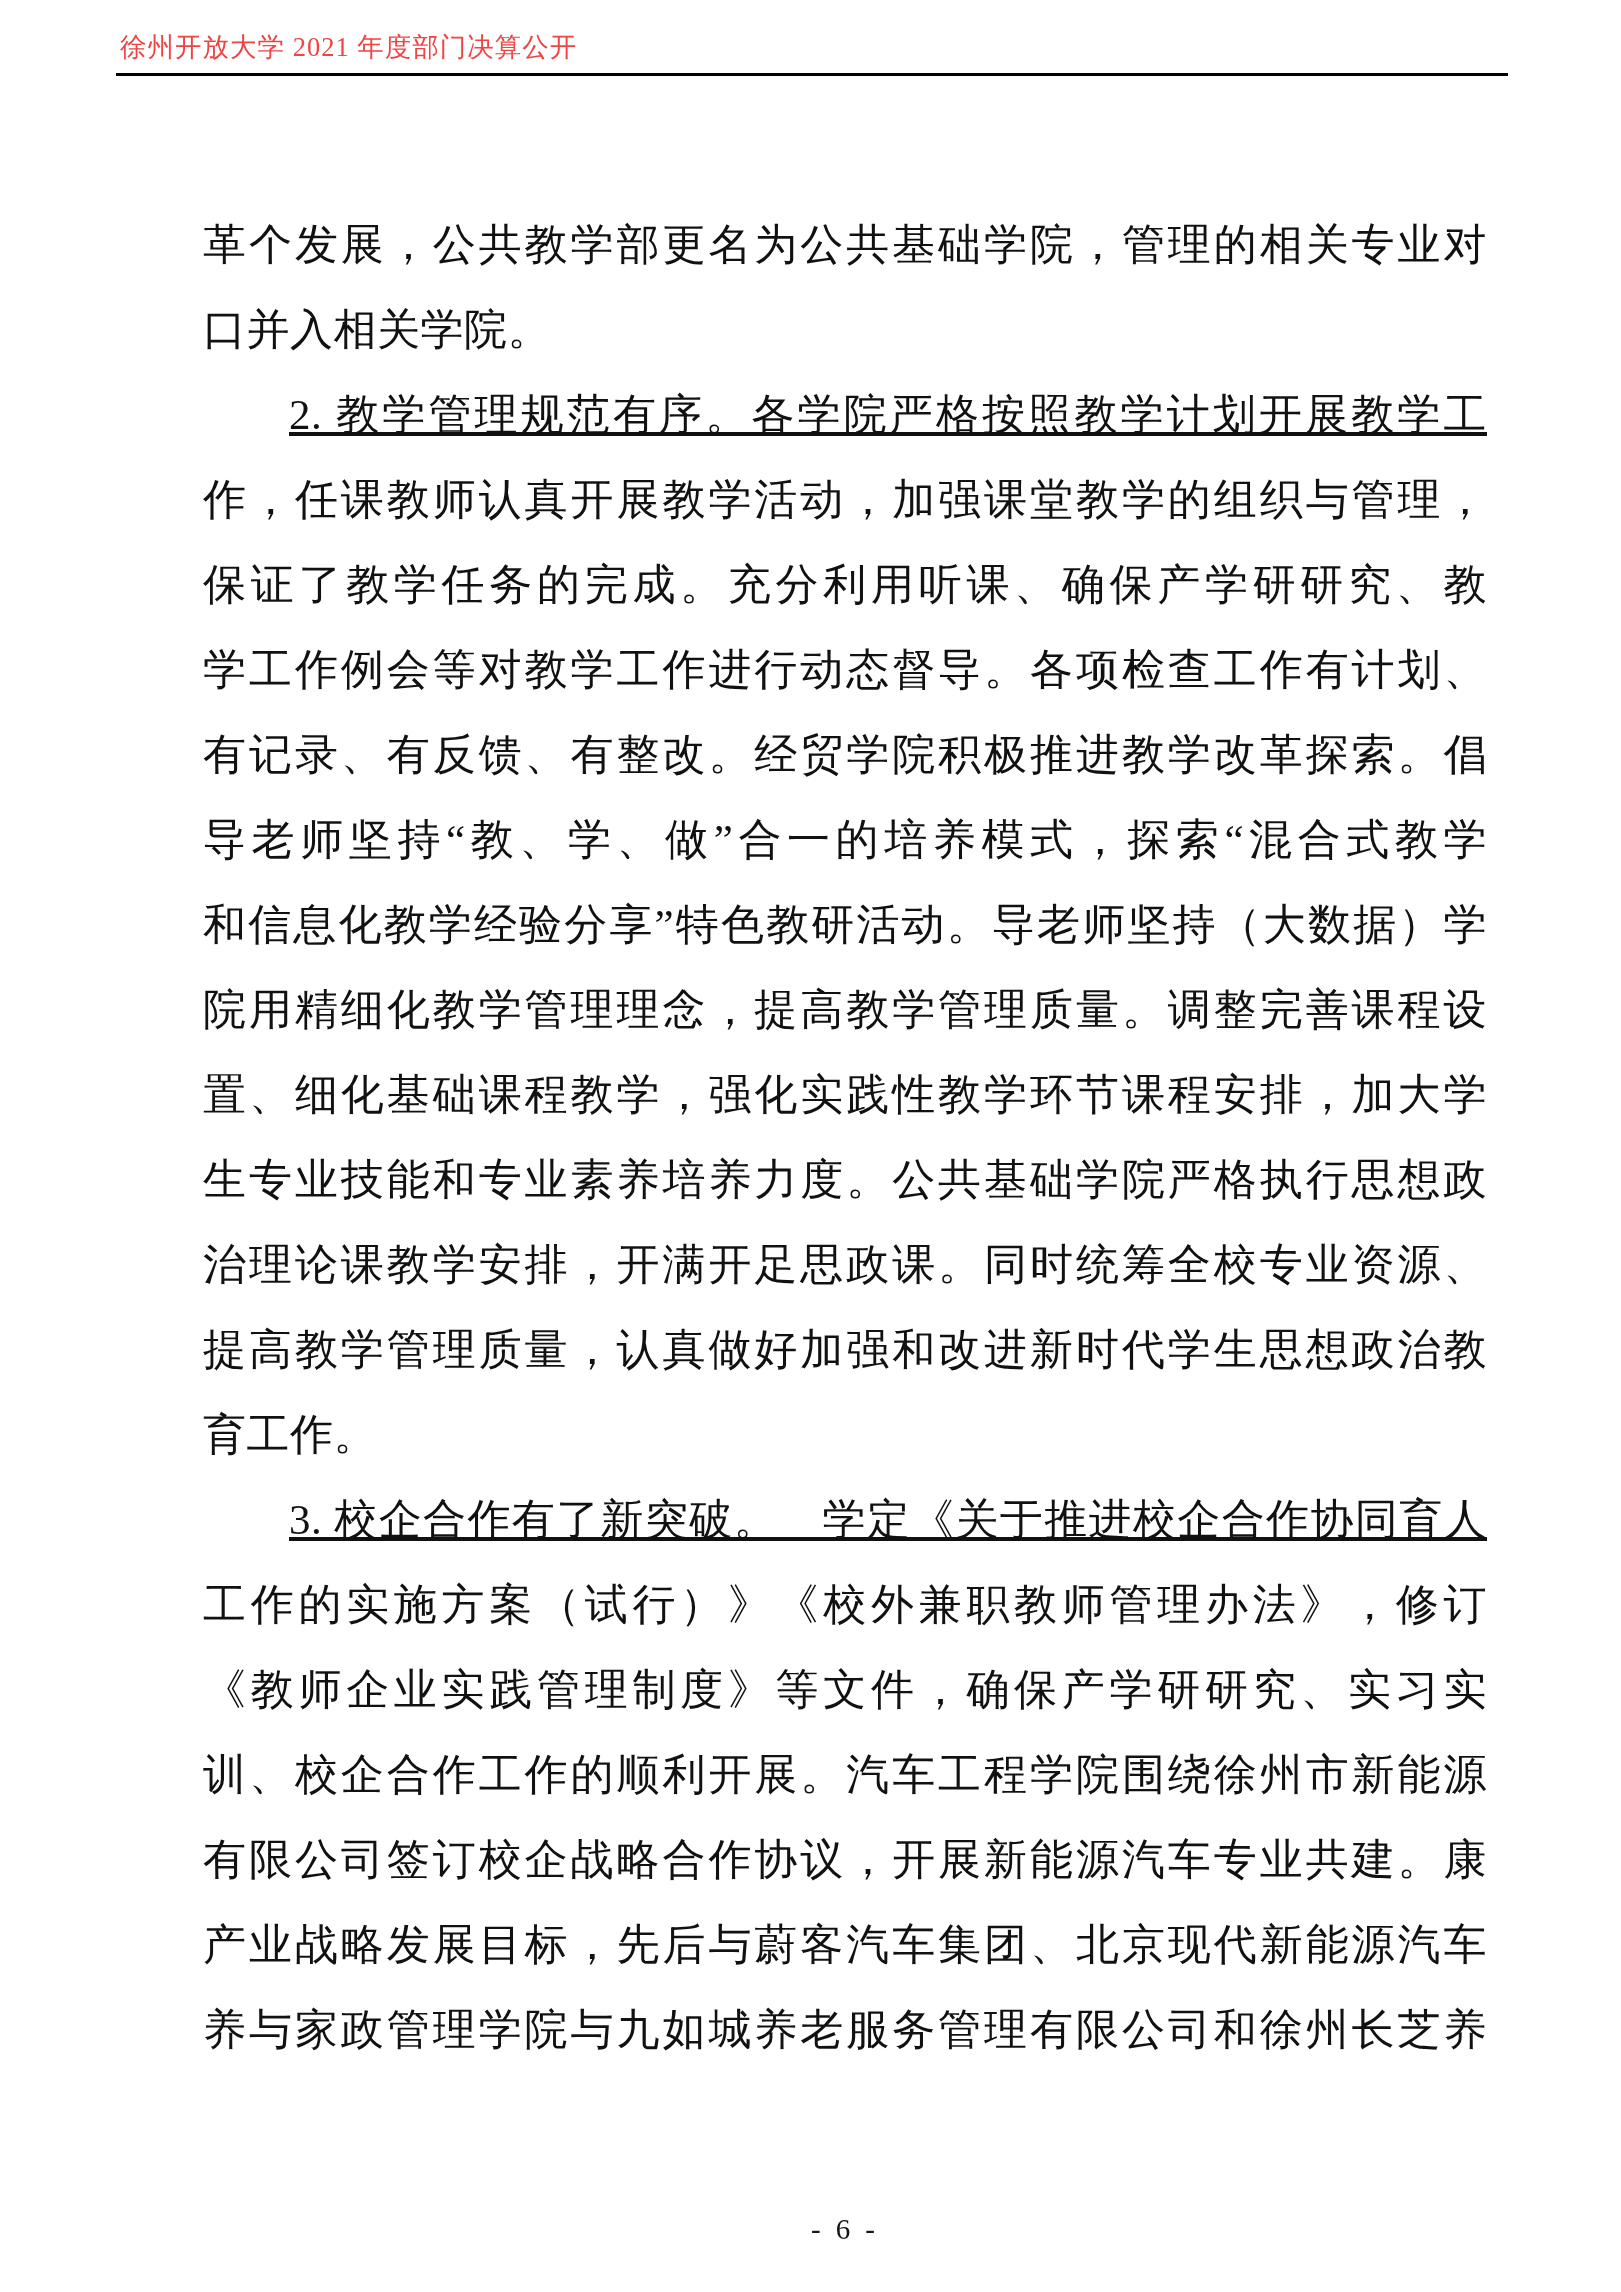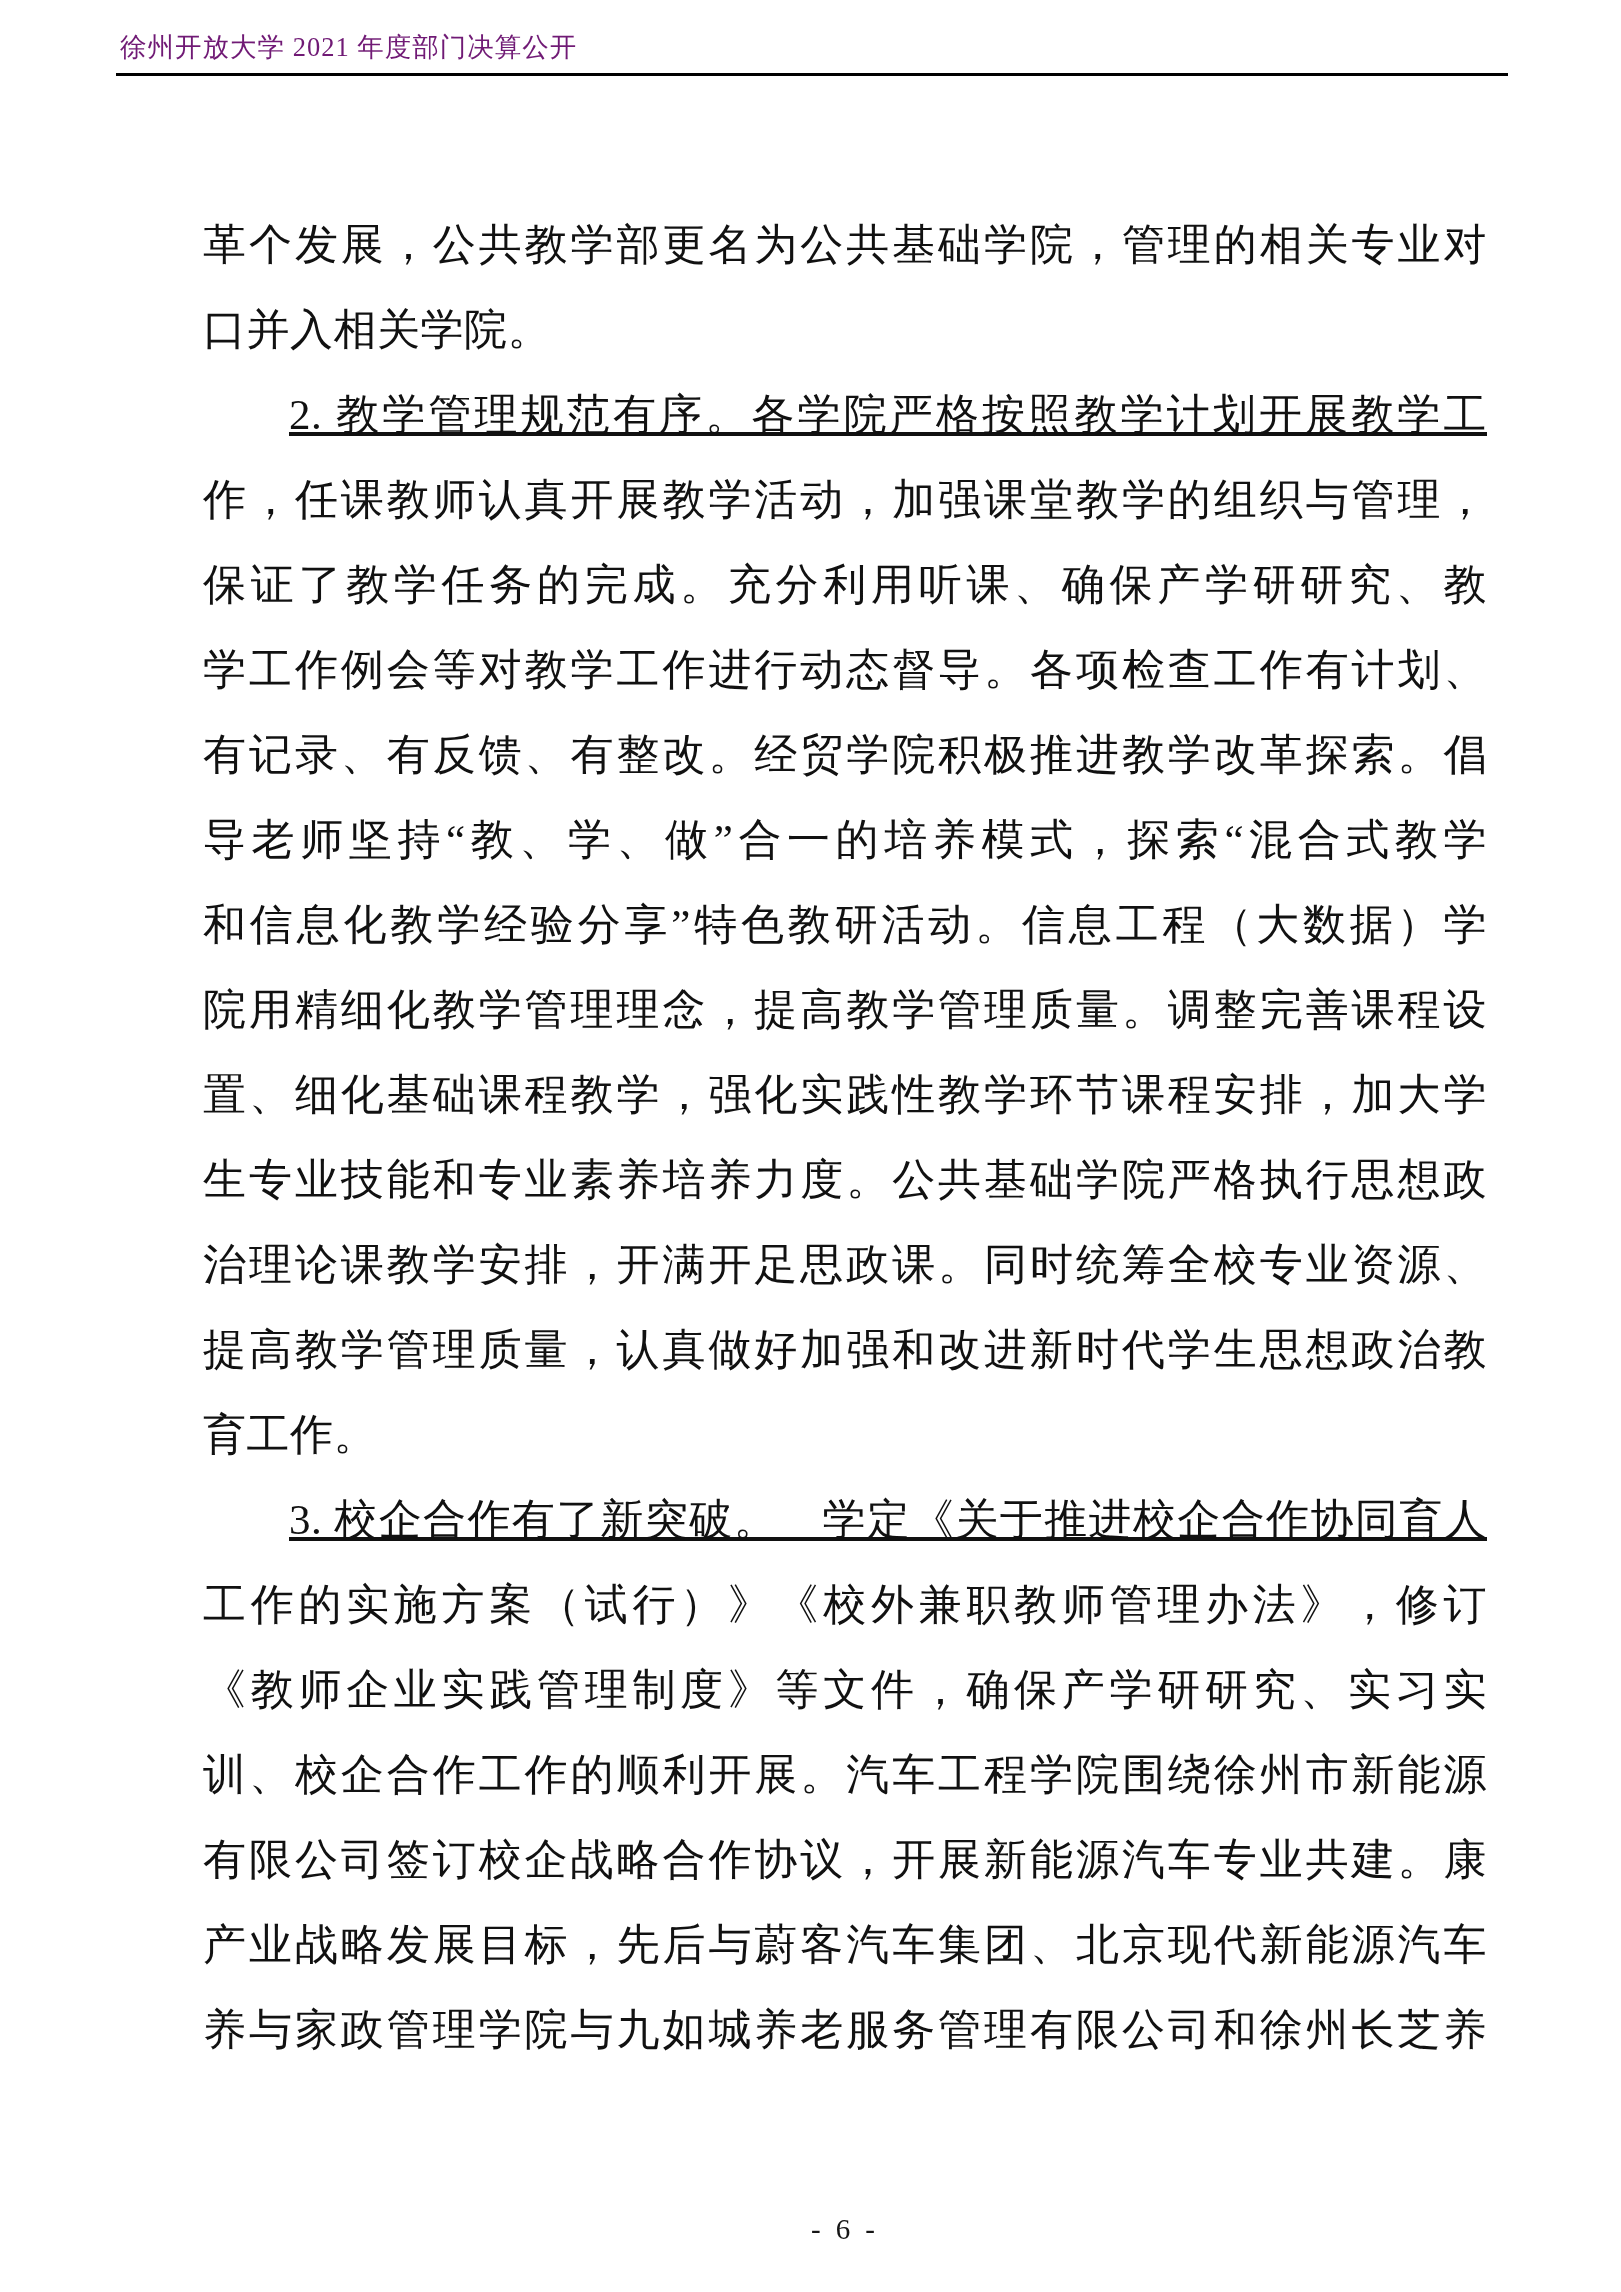--- a/index.html
+++ b/index.html
@@ -15,21 +15,21 @@
     position: absolute;
     inset: 0;
     overflow: hidden;
   }
   .doc-header {
     position: absolute;
     left: 120px;
     top: 29px;
     font-size: 26.5px;
     letter-spacing: 1px;
-    color: #701a75;
+    color: #ef4444;
     white-space: nowrap;
   }
   .header-rule {
     position: absolute;
     left: 116px;
     top: 73px;
     width: 1392px;
     height: 2.9px;
     background: #000000;
   }
@@ -72,21 +72,21 @@
 
   <div class="body-text">
     <div class="line">革个发展，公共教学部更名为公共基础学院，管理的相关专业对</div>
     <div class="line para-end">口并入相关学院。</div>
     <div class="line indent">2. 教学管理规范有序。各学院严格按照教学计划开展教学工</div>
     <div class="line">作，任课教师认真开展教学活动，加强课堂教学的组织与管理，</div>
     <div class="line">保证了教学任务的完成。充分利用听课、确保产学研研究、教</div>
     <div class="line">学工作例会等对教学工作进行动态督导。各项检查工作有计划、</div>
     <div class="line">有记录、有反馈、有整改。经贸学院积极推进教学改革探索。倡</div>
     <div class="line">导老师坚持“教、学、做”合一的培养模式，探索“混合式教学</div>
-    <div class="line">和信息化教学经验分享”特色教研活动。信息工程（大数据）学</div>
+    <div class="line">和信息化教学经验分享”特色教研活动。导老师坚持（大数据）学</div>
     <div class="line">院用精细化教学管理理念，提高教学管理质量。调整完善课程设</div>
     <div class="line">置、细化基础课程教学，强化实践性教学环节课程安排，加大学</div>
     <div class="line">生专业技能和专业素养培养力度。公共基础学院严格执行思想政</div>
     <div class="line">治理论课教学安排，开满开足思政课。同时统筹全校专业资源、</div>
     <div class="line">提高教学管理质量，认真做好加强和改进新时代学生思想政治教</div>
     <div class="line para-end">育工作。</div>
     <div class="line indent">3. 校企合作有了新突破。　学定《关于推进校企合作协同育人</div>
     <div class="line">工作的实施方案（试行）》《校外兼职教师管理办法》，修订</div>
     <div class="line">《教师企业实践管理制度》等文件，确保产学研研究、实习实</div>
     <div class="line">训、校企合作工作的顺利开展。汽车工程学院围绕徐州市新能源</div>

